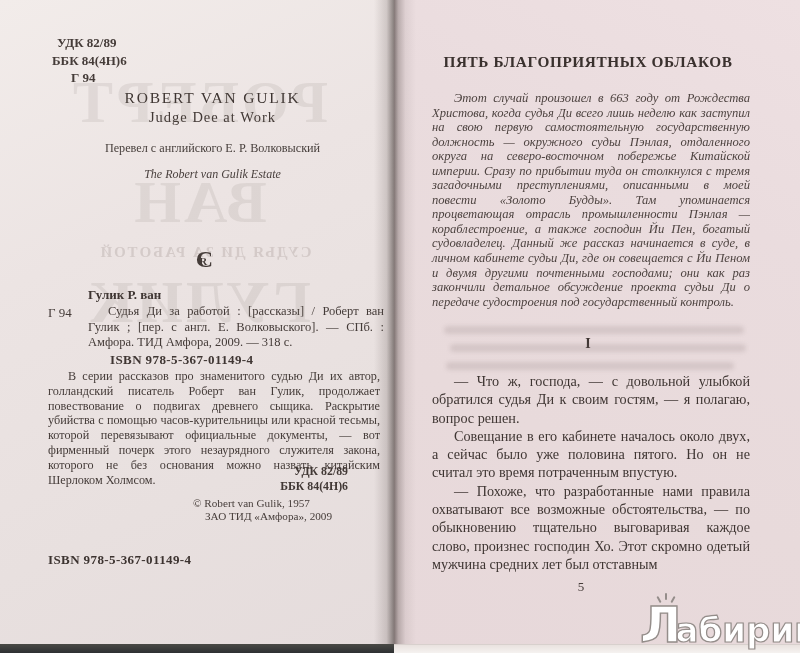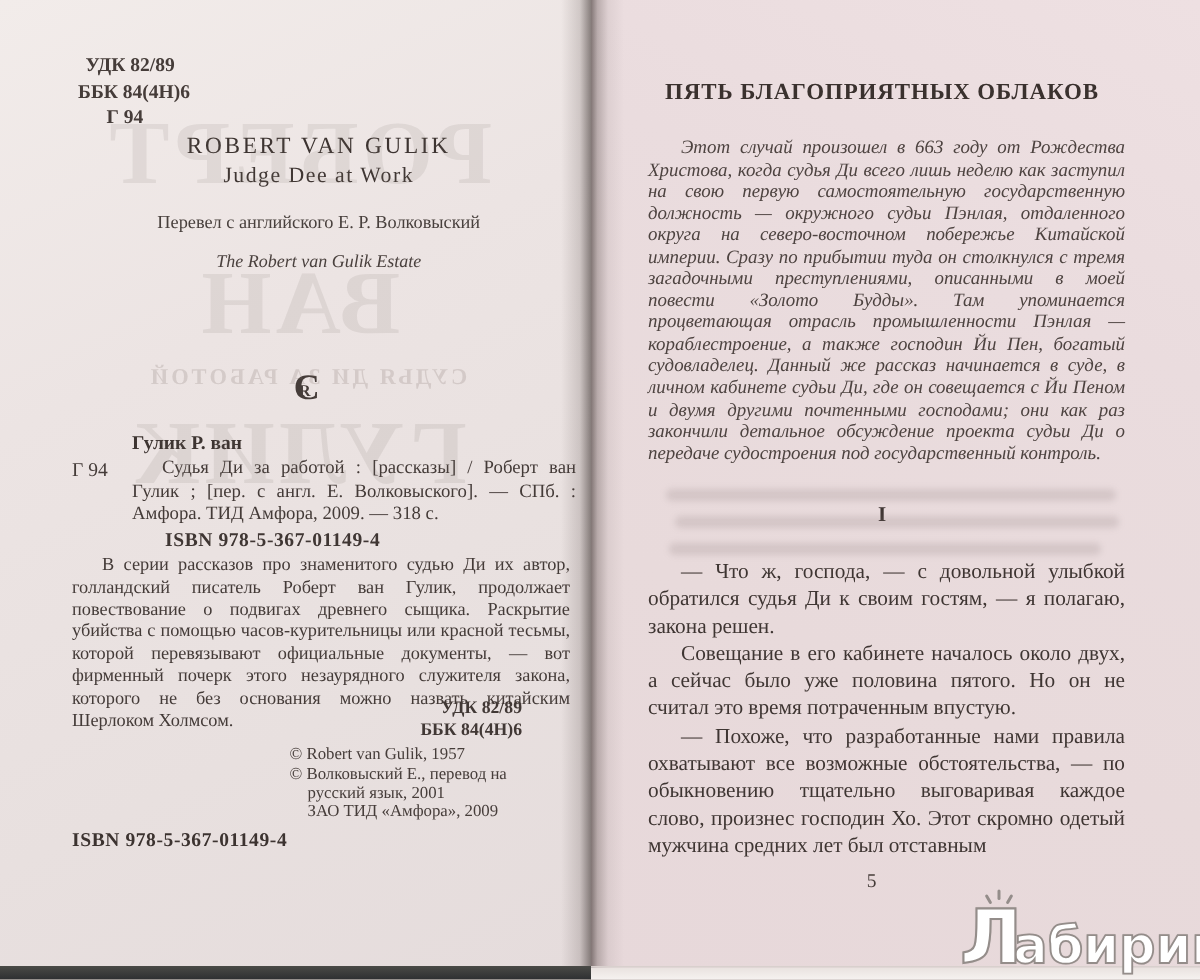--- a/index.html
+++ b/index.html
@@ -129,40 +129,39 @@
 
     <div class="t annotation just">В серии рассказов про знаменитого судью Ди их автор, голландский писатель Роберт ван Гулик, продолжает повествование о подвигах древнего сыщика. Раскрытие убийства с помощью часов-курительницы или красной тесьмы, которой перевязывают официальные документы, — вот фирменный почерк этого незаурядного служителя закона, которого не без основания можно назвать китайским Шерлоком Холмсом.</div>
 
     <div class="t codes-bottom">
       <div>УДК 82/89</div>
       <div>ББК 84(4Н)6</div>
     </div>
 
     <div class="t copyright">
       <div class="c-entry">© Robert van Gulik, 1957</div>
-      <div class="c-entry">© Волковыский Е., перевод на русский язык, 2001</div>
       <div class="c-cont">ЗАО ТИД «Амфора», 2009</div>
     </div>
 
     <div class="t isbn-bottom">ISBN 978-5-367-01149-4</div>
   </div>
 
   <div class="page page-right">
 
     <div class="ghost-strip" style="left:50px;top:326px;width:300px;"></div>
     <div class="ghost-strip" style="left:56px;top:344px;width:296px;"></div>
     <div class="ghost-strip" style="left:52px;top:362px;width:288px;"></div>
   </div>
 
   <div class="t story-title center">ПЯТЬ БЛАГОПРИЯТНЫХ ОБЛАКОВ</div>
   <div class="t intro ital just">Этот случай произошел в 663 году от Рождества Христова, когда судья Ди всего лишь неделю как заступил на свою первую самостоятельную государственную должность — окружного судьи Пэнлая, отдаленного округа на северо-восточном побережье Китайской империи. Сразу по прибытии туда он столкнулся с тремя загадочными преступлениями, описанными в моей повести «Золото Будды». Там упоминается процветающая отрасль промышленности Пэнлая — кораблестроение, а также господин Йи Пен, богатый судовладелец. Данный же рассказ начинается в суде, в личном кабинете судьи Ди, где он совещается с Йи Пеном и двумя другими почтенными господами; они как раз закончили детальное обсуждение проекта судьи Ди о передаче судостроения под государственный контроль.</div>
   <div class="t section-num center">I</div>
 
   <div class="t body-text">
-    <p>— Что ж, господа, — с довольной улыбкой обратился судья Ди к своим гостям, — я полагаю, закона решен.</p>
+    <p>— Что ж, господа, — с довольной улыбкой обратился судья Ди к своим гостям, — я полагаю, вопрос решен.</p>
     <p>Совещание в его кабинете началось около двух, а сейчас было уже половина пятого. Но он не считал это время потраченным впустую.</p>
     <p>— Похоже, что разработанные нами правила охватывают все возможные обстоятельства, — по обыкновению тщательно выговаривая каждое слово, произнес господин Хо. Этот скромно одетый мужчина средних лет был отставным</p>
   </div>
 
   <div class="t page-num center">5</div>
 
   <div class="gutter"></div>
   <div class="edge-bottom-left"></div>
   <div class="edge-bottom-right"></div>
 

